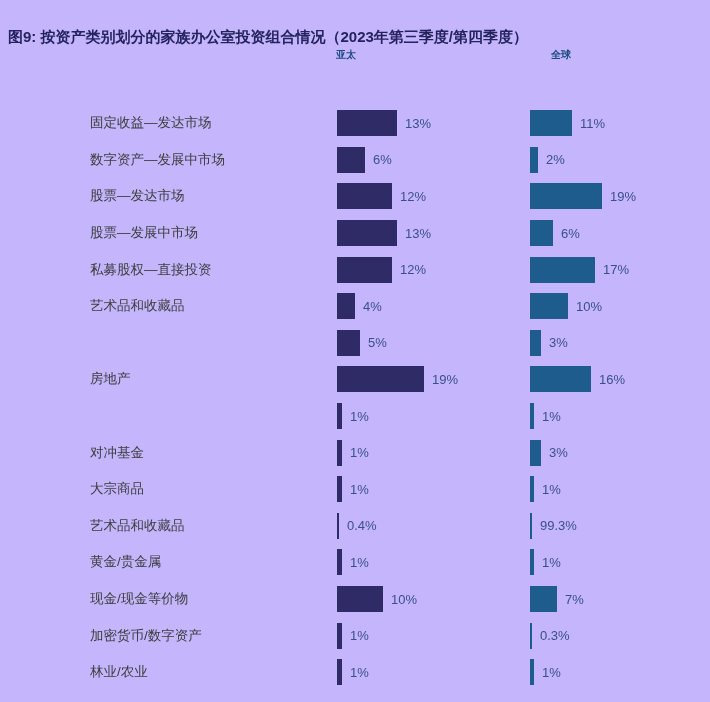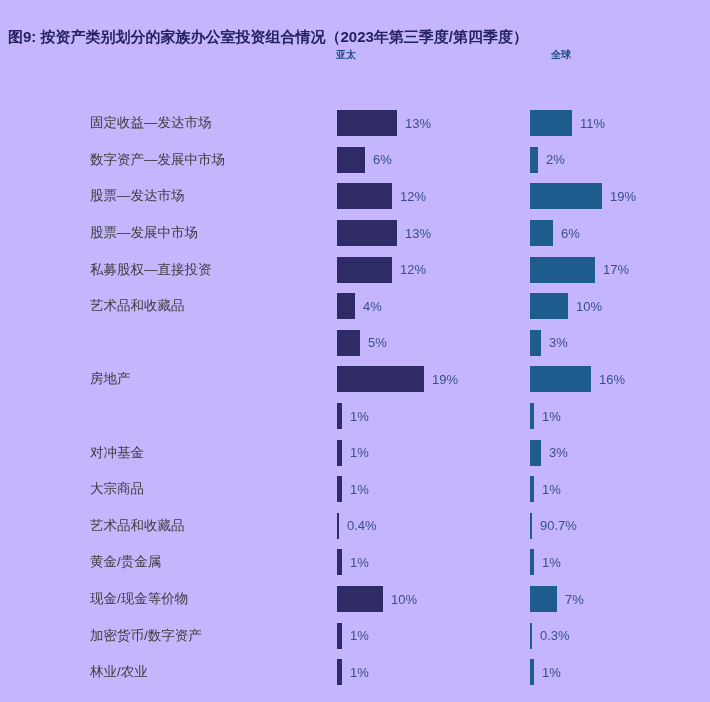--- a/index.html
+++ b/index.html
@@ -160,21 +160,21 @@
         </div>
       </div>
       <div class="row">
         <div class="cat">艺术品和收藏品</div>
         <div class="bargroup ap">
           <div class="bar" style="width: 2px; background: rgb(46, 43, 102);"></div>
           <span class="val">0.4%</span>
         </div>
         <div class="bargroup gl">
           <div class="bar" style="width: 2px; background: rgb(29, 92, 141);"></div>
-          <span class="val">90.7%</span>
+          <span class="val">99.3%</span>
         </div>
       </div>
       <div class="row">
         <div class="cat">黄金/贵金属</div>
         <div class="bargroup ap">
           <div class="bar" style="width: 5px; background: rgb(46, 43, 102);"></div>
           <span class="val">1%</span>
         </div>
         <div class="bargroup gl">
           <div class="bar" style="width: 4px; background: rgb(29, 92, 141);"></div>

